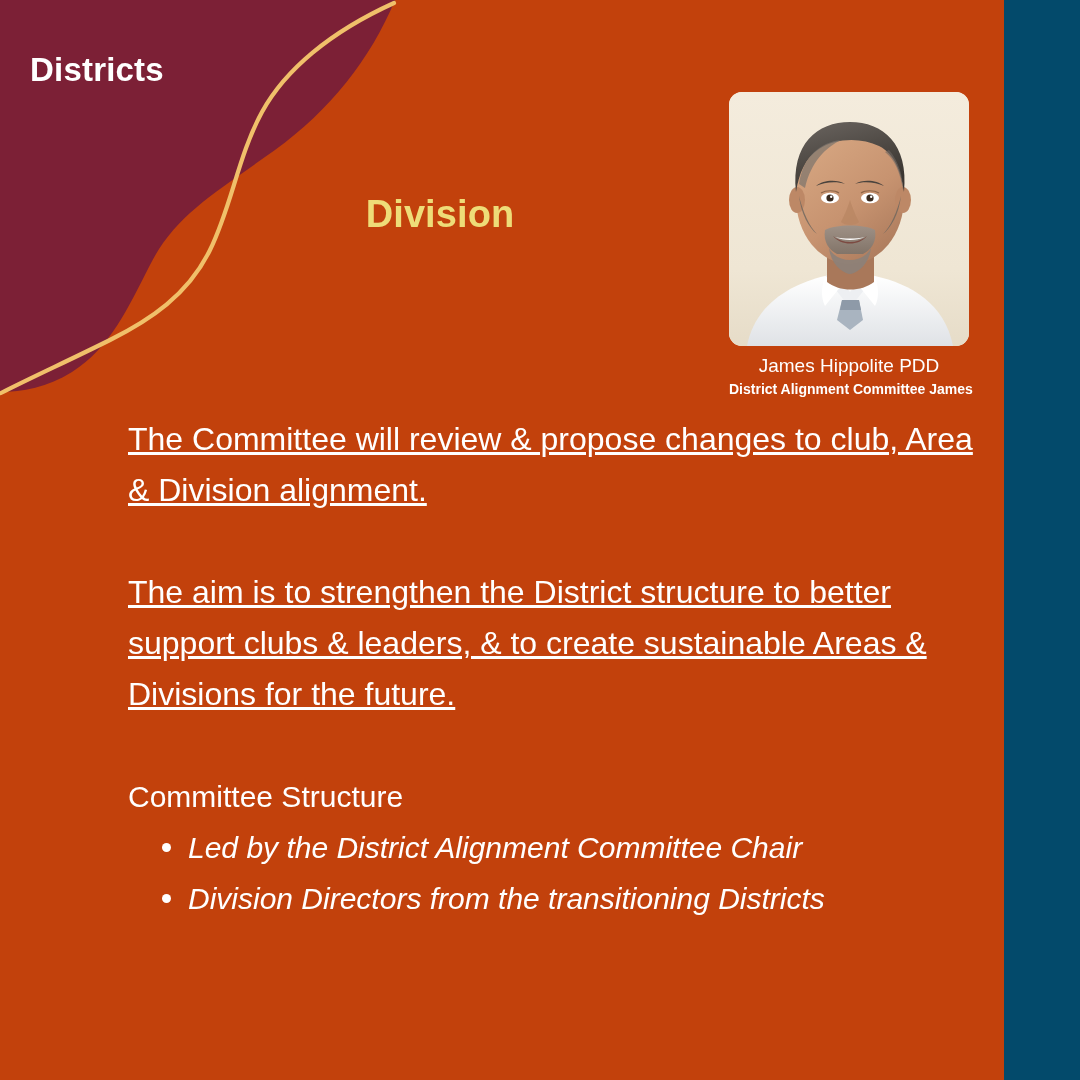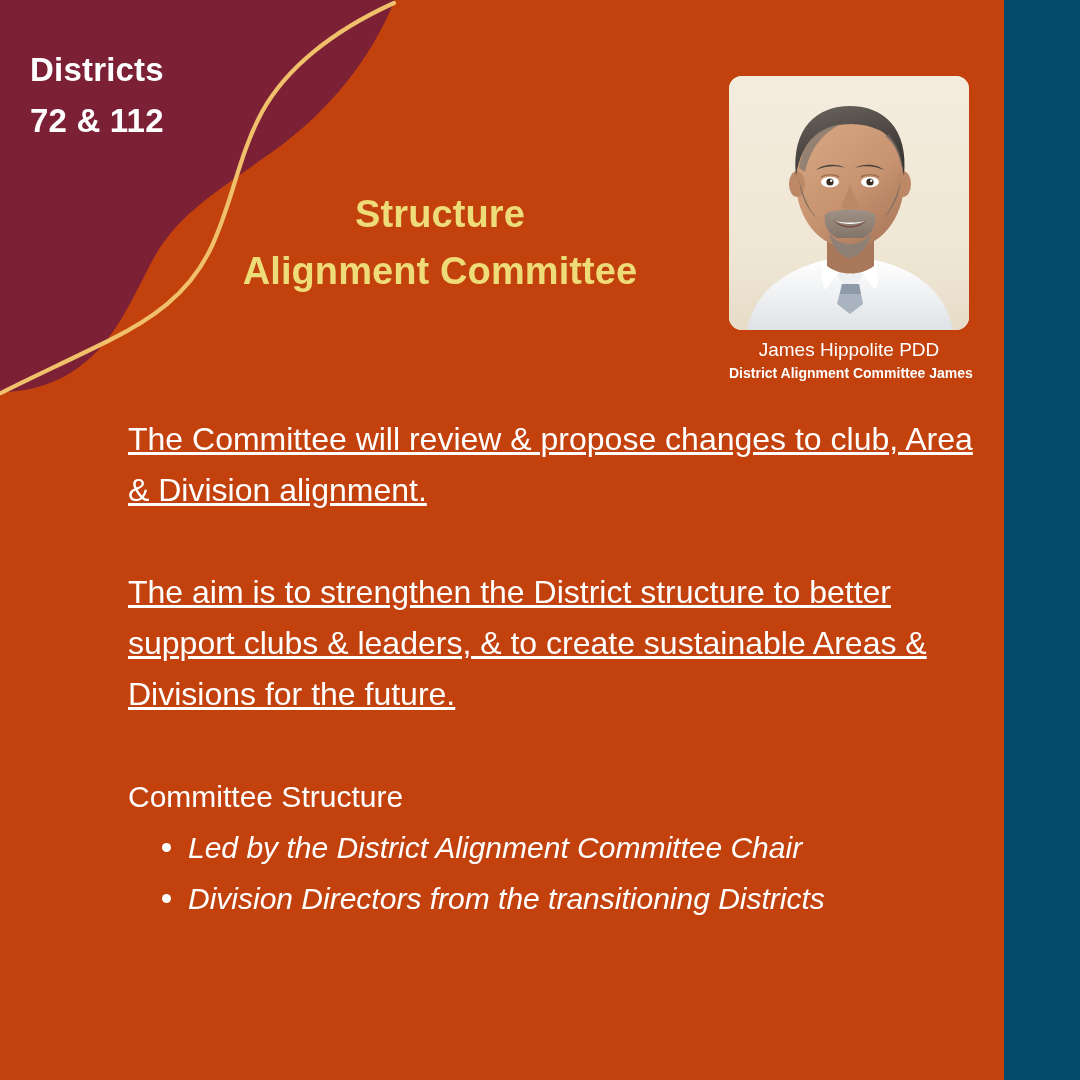--- a/index.html
+++ b/index.html
@@ -64,21 +64,21 @@
     font-weight: bold;
     line-height: 57px;
     letter-spacing: 0.1px;
     white-space: nowrap;
   }
 
   
   #portrait-block {
     position: absolute;
     left: 729px;
-    top: 76px;
+    top: 92px;
     width: 240px;
     z-index: 4;
     text-align: center;
   }
   #portrait-photo {
     width: 240px;
     height: 254px;
     border-radius: 13px;
     overflow: hidden;
     position: relative;
@@ -161,26 +161,24 @@
              C 48,387 22,392 0,392 Z" fill="#7C2036"></path>
     <path d="M 394,3
              C 330,32 285,70 262,112
              C 238,156 232,205 210,250
              C 188,295 150,320 110,340
              C 70,360 30,378 1,393" fill="none" stroke="#F0C06A" stroke-width="4.2" stroke-linecap="round"></path>
   </svg>
 
   <div id="districts-badge">
     <div class="badge-line">Districts</div>
-    <div class="badge-line">72 &amp; 112</div>
   </div>
 
   <div id="main-title">
-    <div class="title-line">Structure</div>
-    <div class="title-line">Alignment Committee</div>
+    <div class="title-line">Division</div>
   </div>
 
   <div id="portrait-block">
     <div id="portrait-photo">
       <svg viewBox="0 0 240 254" width="240" height="254" xmlns="http://www.w3.org/2000/svg">
         <defs>
           <linearGradient id="bgGrad" x1="0" y1="0" x2="0" y2="1">
             <stop offset="0%" stop-color="#F4ECDD"></stop>
             <stop offset="70%" stop-color="#EFE6D4"></stop>
             <stop offset="100%" stop-color="#E6DCC8"></stop>

